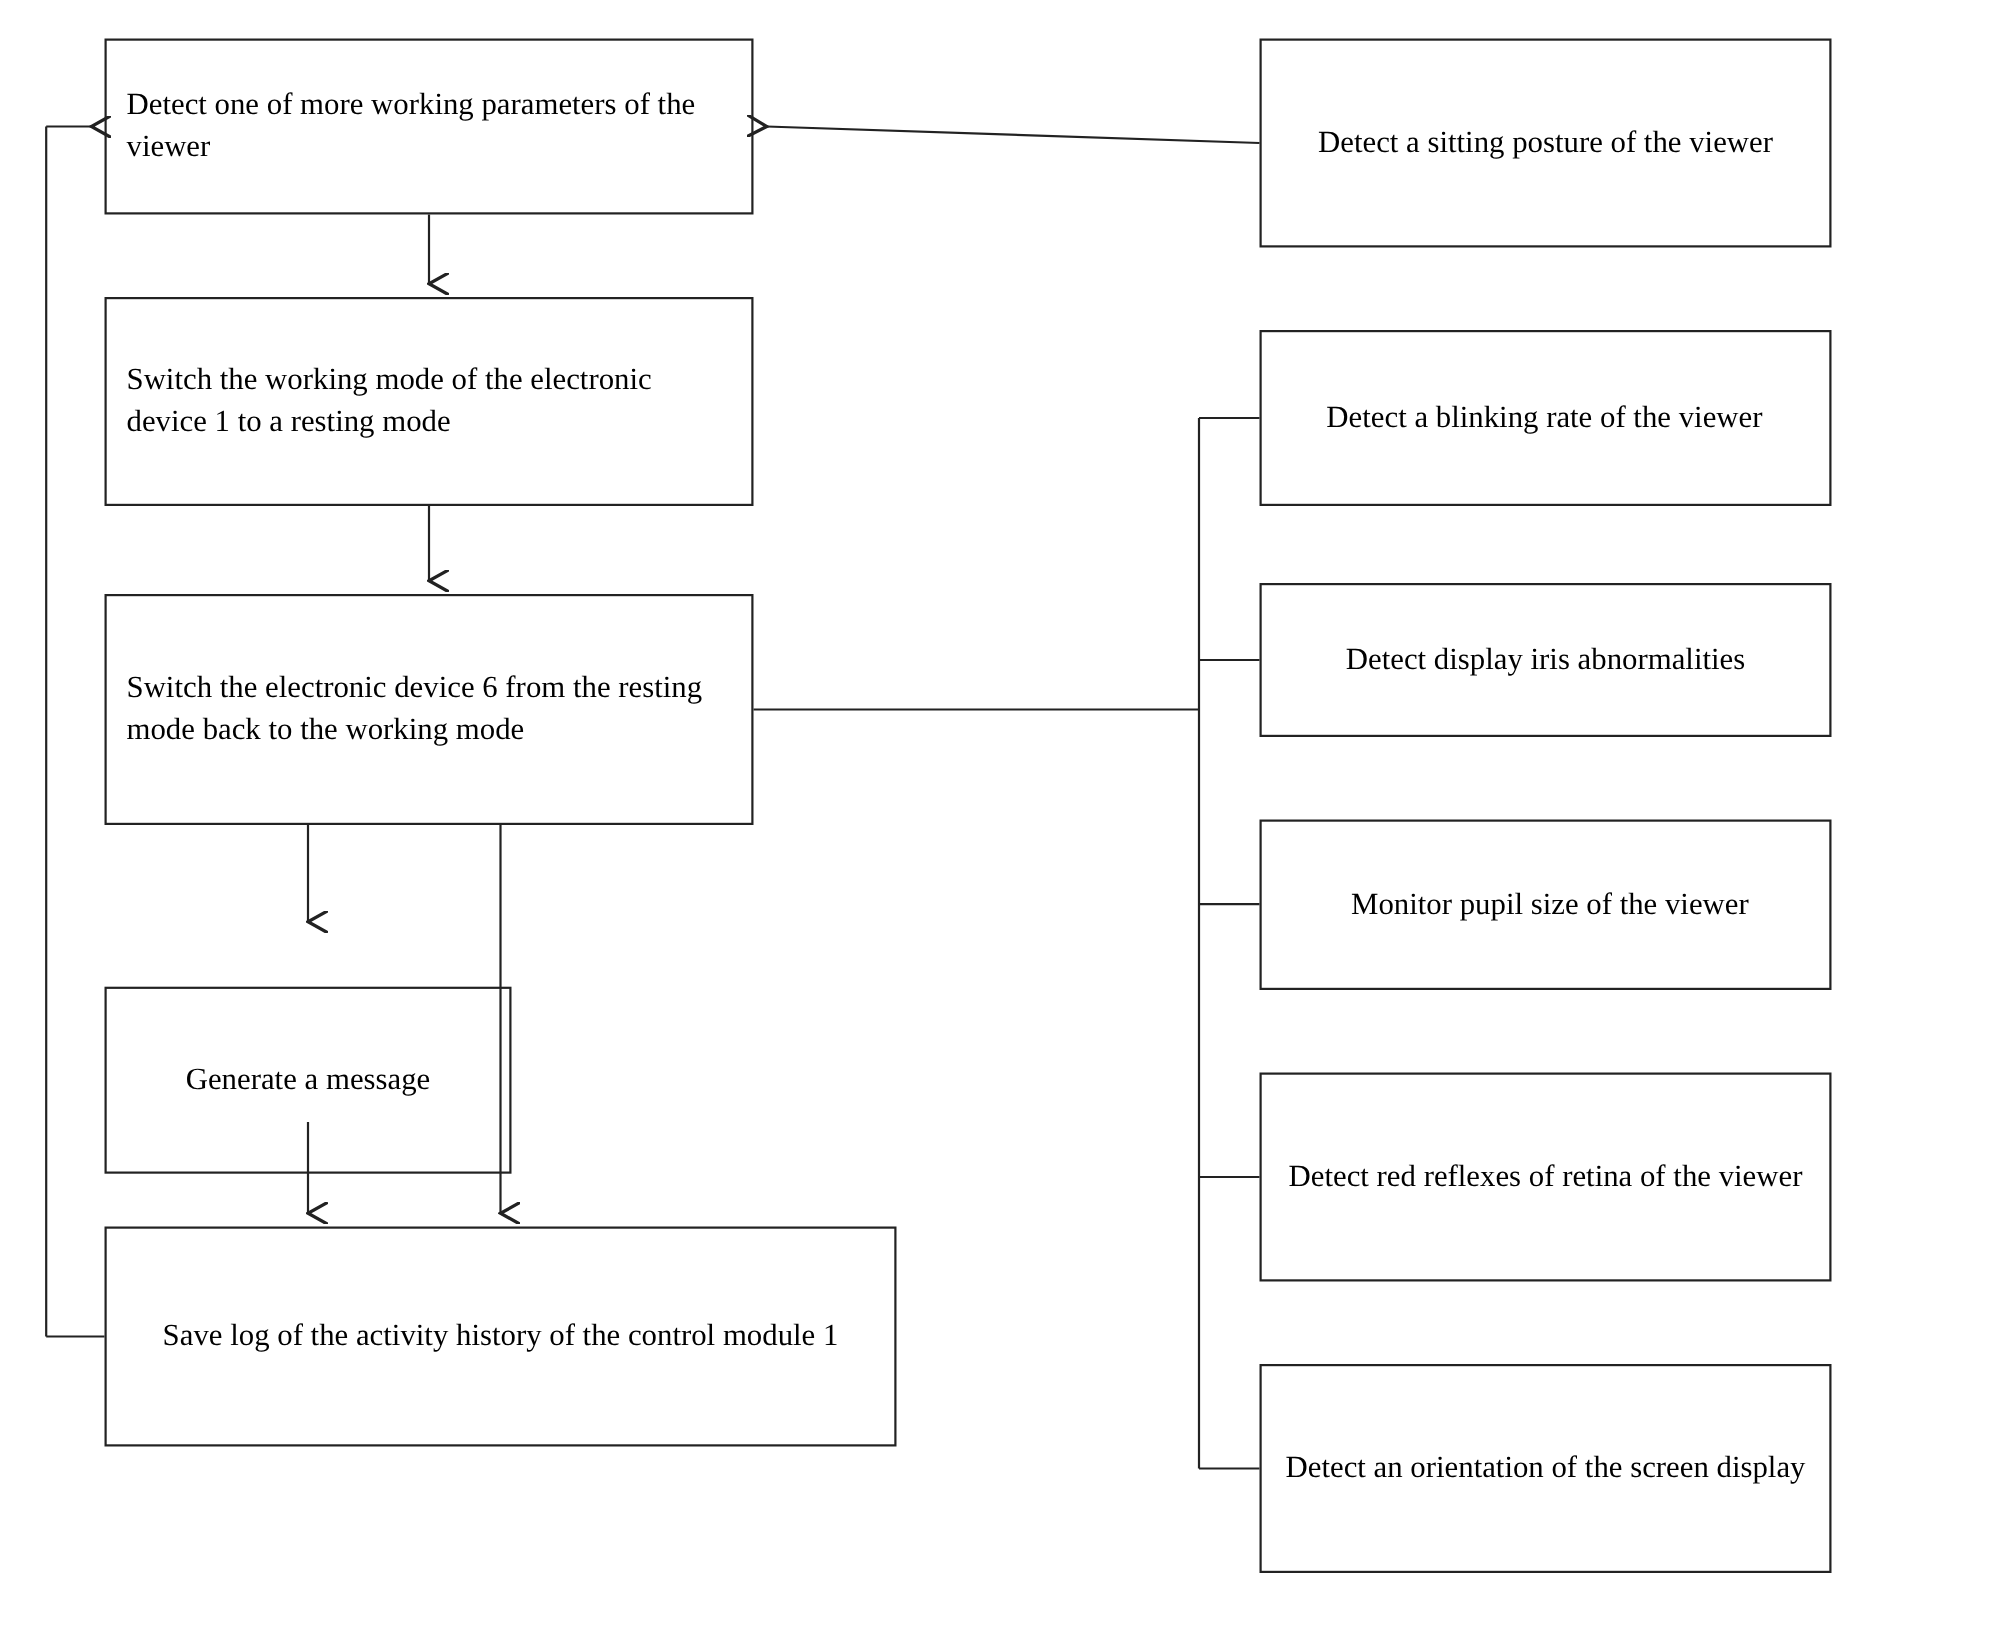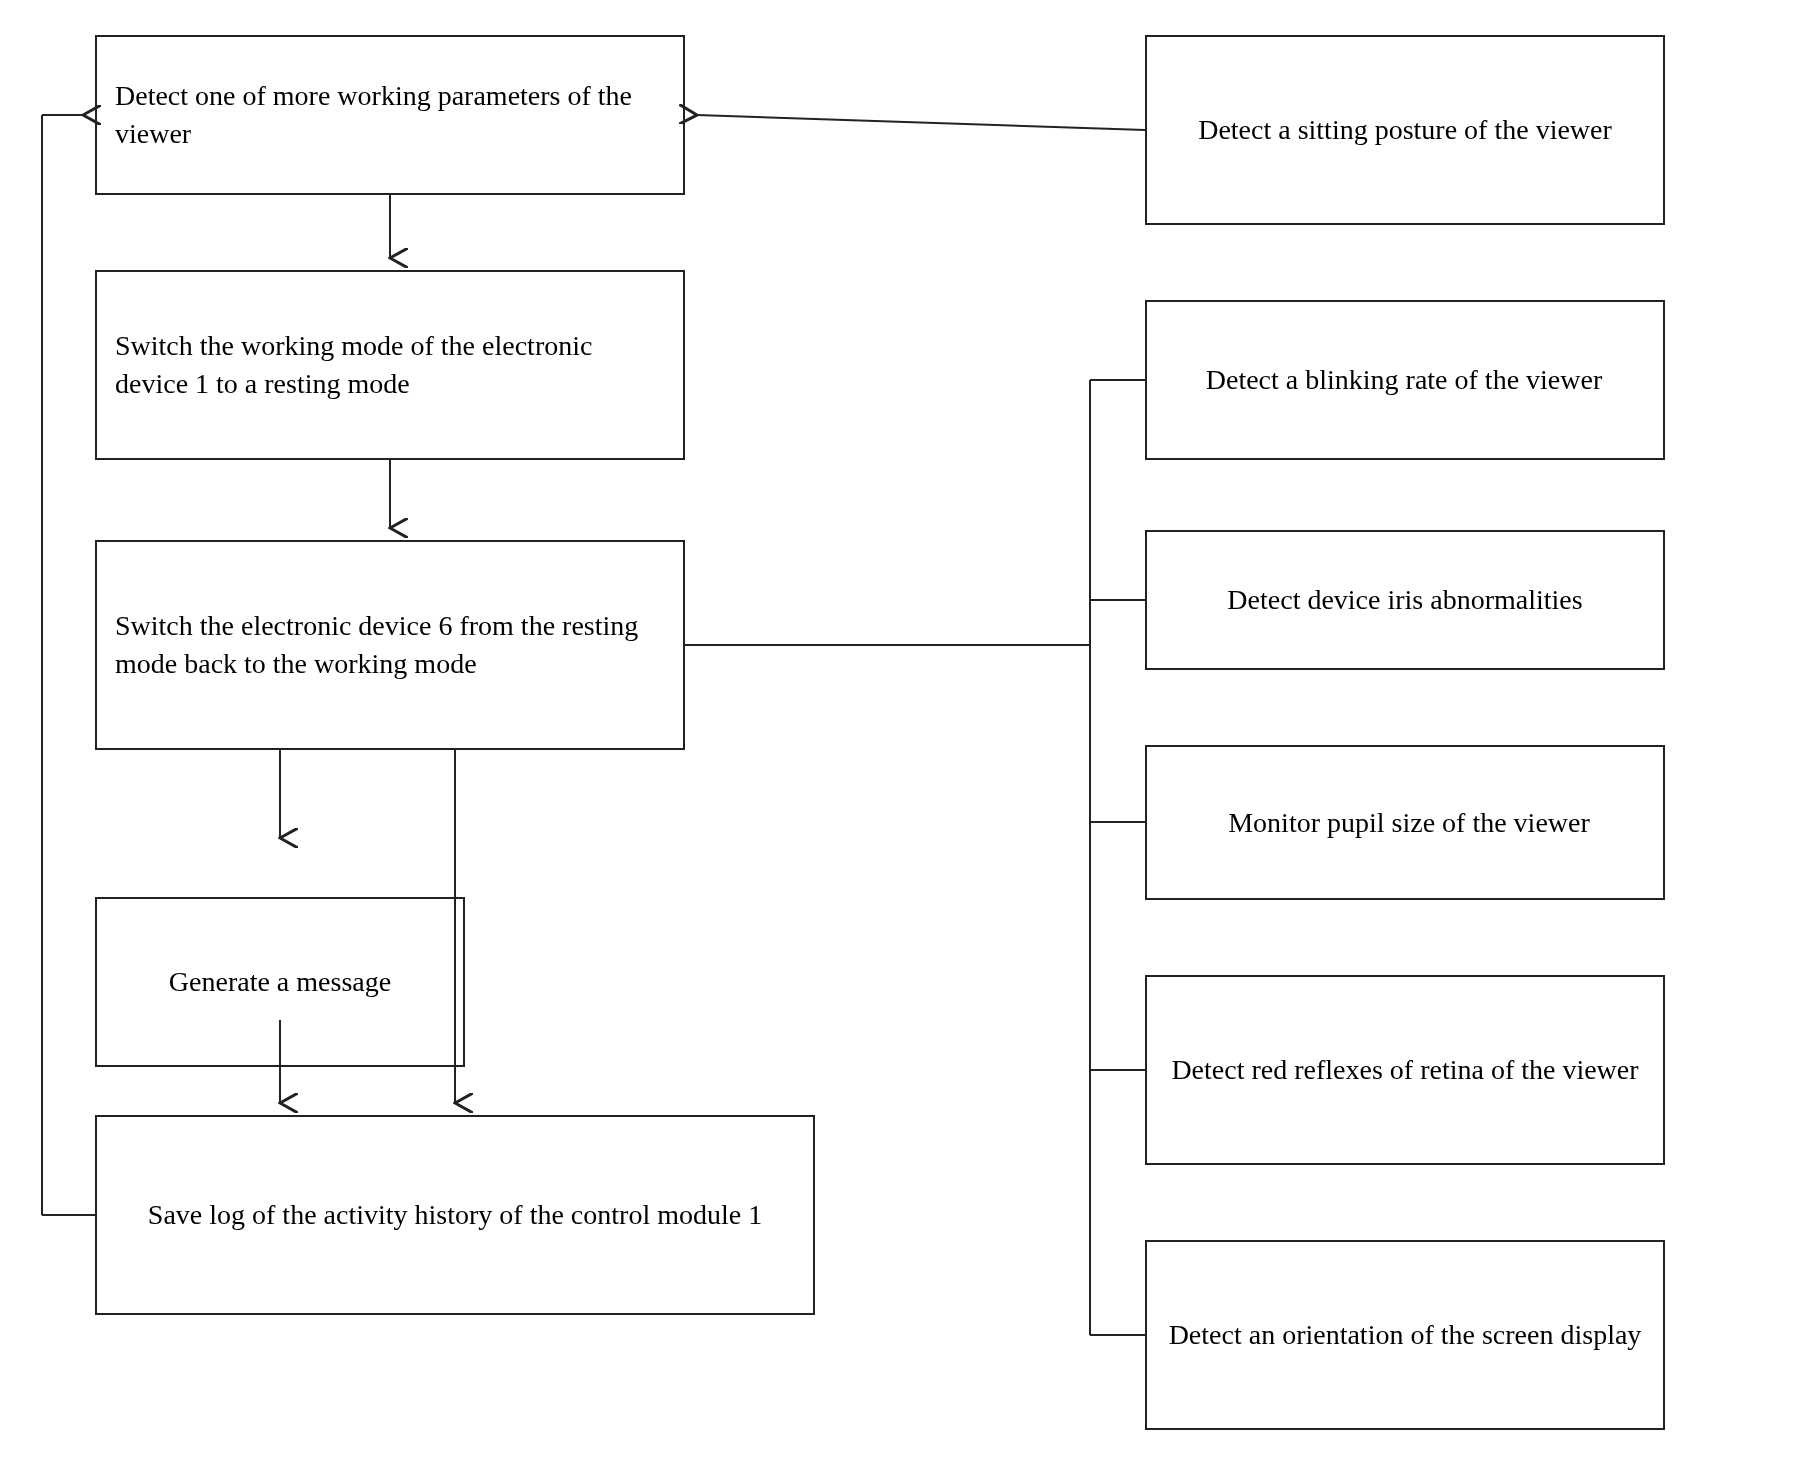--- a/index.html
+++ b/index.html
@@ -64,21 +64,21 @@
 
   <div class="box" style="left:1145px; top:35px; width:520px; height:190px;">
     <span>Detect a sitting posture of the viewer</span>
   </div>
 
   <div class="box" style="left:1145px; top:300px; width:520px; height:160px;padding-left:16px;">
     <span>Detect a blinking rate of the viewer</span>
   </div>
 
   <div class="box" style="left:1145px; top:530px; width:520px; height:140px;">
-    <span>Detect device iris abnormalities</span>
+    <span>Detect display iris abnormalities</span>
   </div>
 
   <div class="box" style="left:1145px; top:745px; width:520px; height:155px;padding-left:26px;">
     <span>Monitor pupil size of the viewer</span>
   </div>
 
   <div class="box" style="left:1145px; top:975px; width:520px; height:190px;justify-content:center;">
     <span>Detect red reflexes of retina of the viewer</span>
   </div>
 

